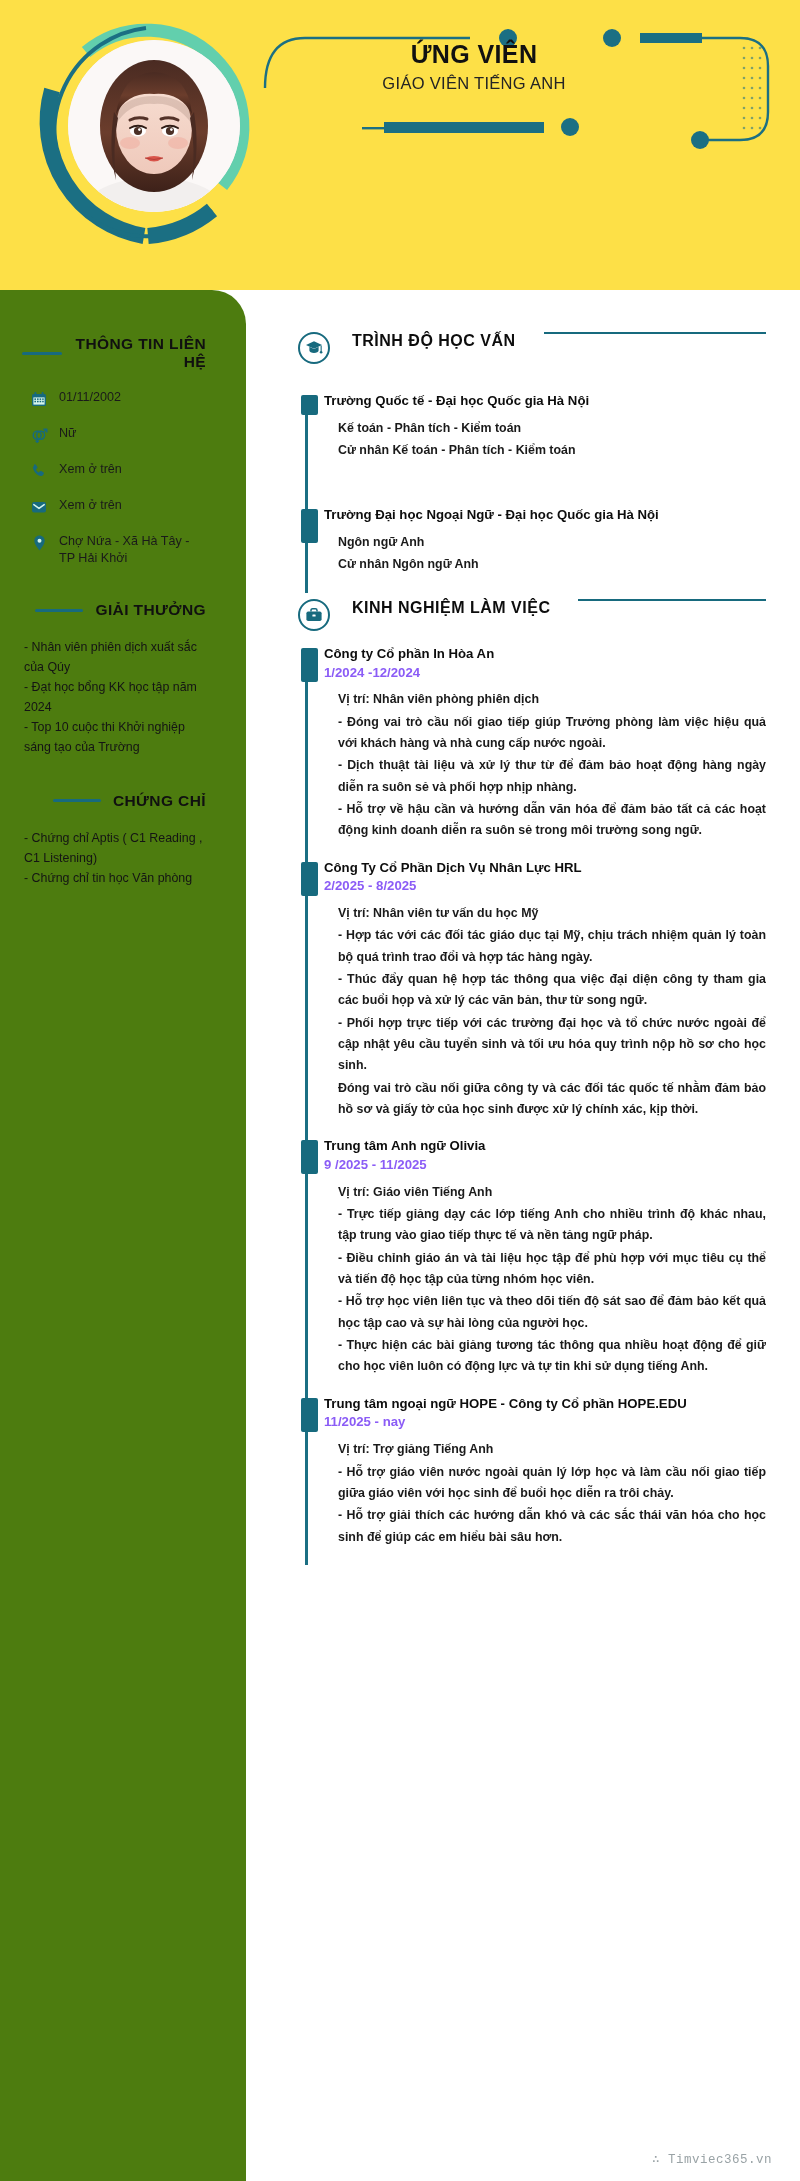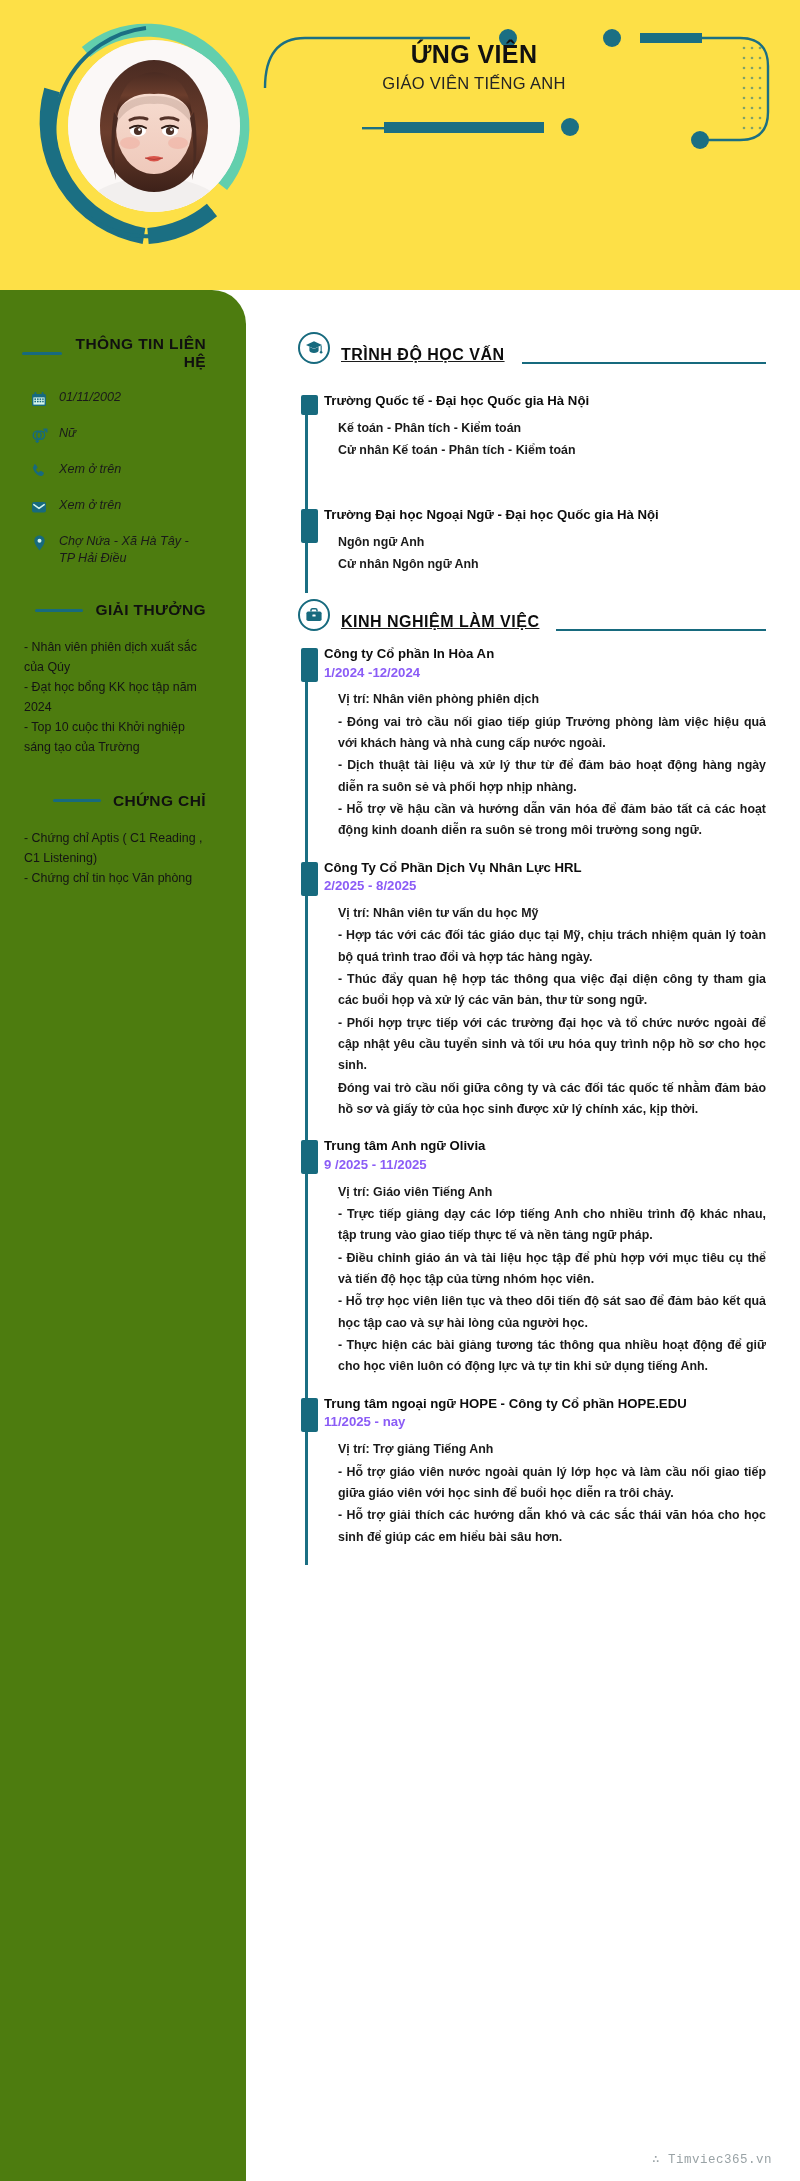--- a/index.html
+++ b/index.html
@@ -98,21 +98,21 @@
     border-radius: 2px;
   }
   .side-head .stitle {
     font-size: 15.5px;
     font-weight: bold;
     letter-spacing: 0.4px;
     color: #101010;
     text-align: right;
   }
 
-  .contact-list { margin-top: 4px; font-style: italic; }
+  .contact-list { margin-top: 4px; }
   .contact-row {
     display: flex;
     align-items: flex-start;
     gap: 11px;
     margin-bottom: 17px;
     padding-left: 8px;
   }
   .contact-row .ic {
     flex: 0 0 18px;
     width: 18px;
@@ -141,24 +141,23 @@
   .main {
     position: absolute;
     left: 286px;
     top: 0;
     width: 514px;
     padding: 42px 34px 40px 12px;
   }
 
   .main-head {
     display: flex;
-    align-items: flex-end;
-    gap: 11px;
+    align-items: flex-start;
+    gap: 22px;
     margin-bottom: 14px;
-    text-decoration: underline;
   }
   .main-head .circ {
     flex: 0 0 32px;
     width: 32px;
     height: 32px;
     border: 2px solid #176a7e;
     border-radius: 50%;
     display: flex;
     align-items: center;
     justify-content: center;
@@ -430,21 +429,21 @@
         <span class="txt">Xem ở trên</span>
       </div>
 
       <div class="contact-row">
         <span class="ic">
           <svg width="15" height="16" viewBox="0 0 15 16" fill="#176a7e">
             <path d="M7.5 0.6C4.6.6 2.3 2.9 2.3 5.8c0 3.9 5.2 9.6 5.2 9.6s5.2-5.7 5.2-9.6C12.7 2.9 10.4.6 7.5.6z"></path>
             <circle cx="7.5" cy="5.7" r="2" fill="#d6f5ec"></circle>
           </svg>
         </span>
-        <span class="txt">Chợ Nứa - Xã Hà Tây - TP Hải Điều</span>
+        <span class="txt">Chợ Nứa - Xã Hà Tây - TP Hải Khởi</span>
       </div>
     </div>
 
     <div class="side-block">
       <div class="side-head">
         <span class="rule"></span>
         <span class="stitle">GIẢI THƯỞNG</span>
       </div>
       <ul class="bullet-list">
         <li>- Nhân viên phiên dịch xuất sắc của Qúy</li>

